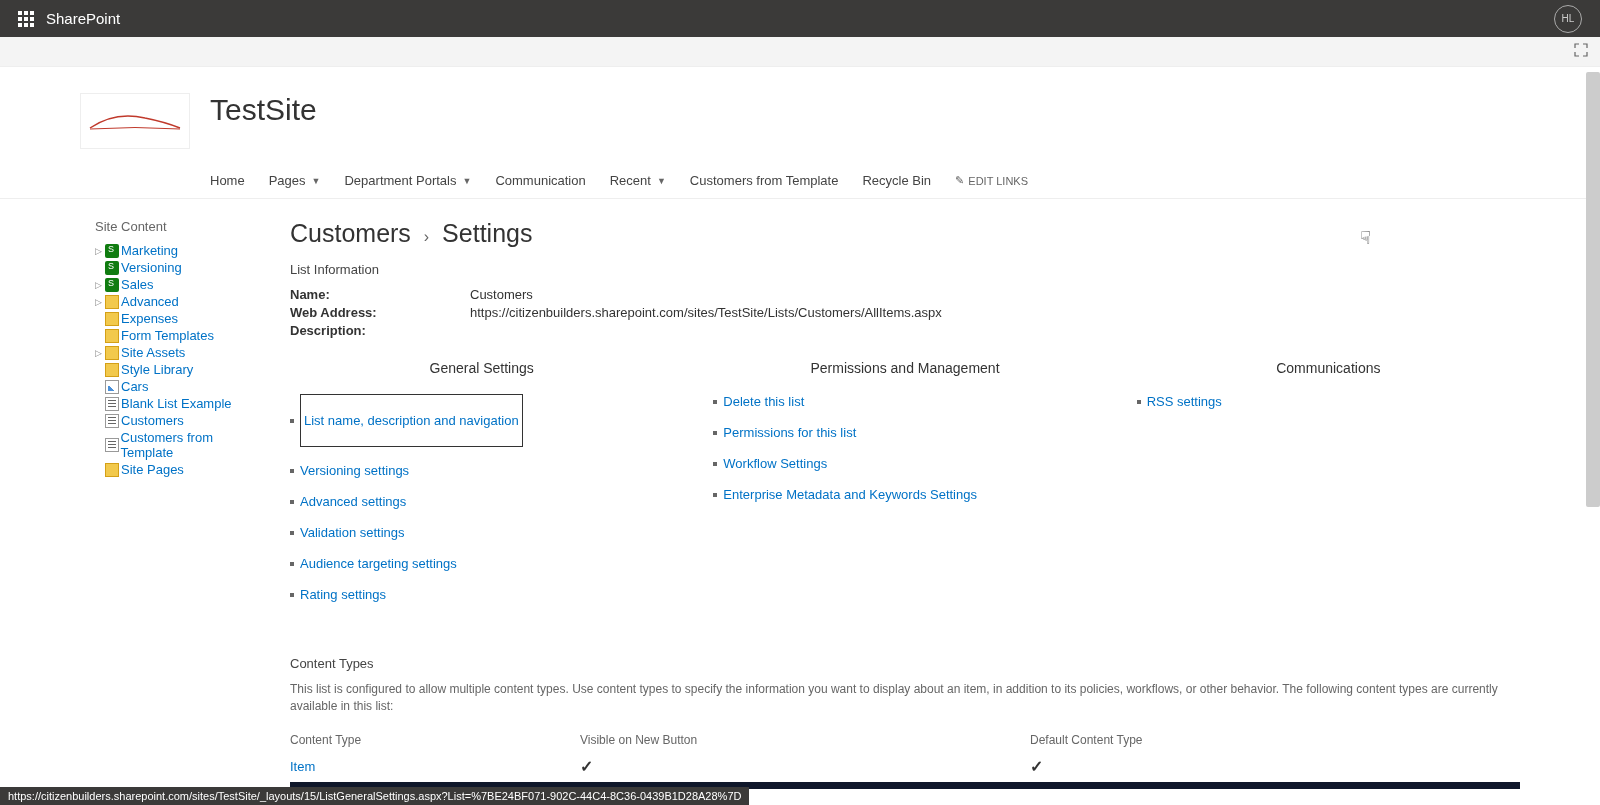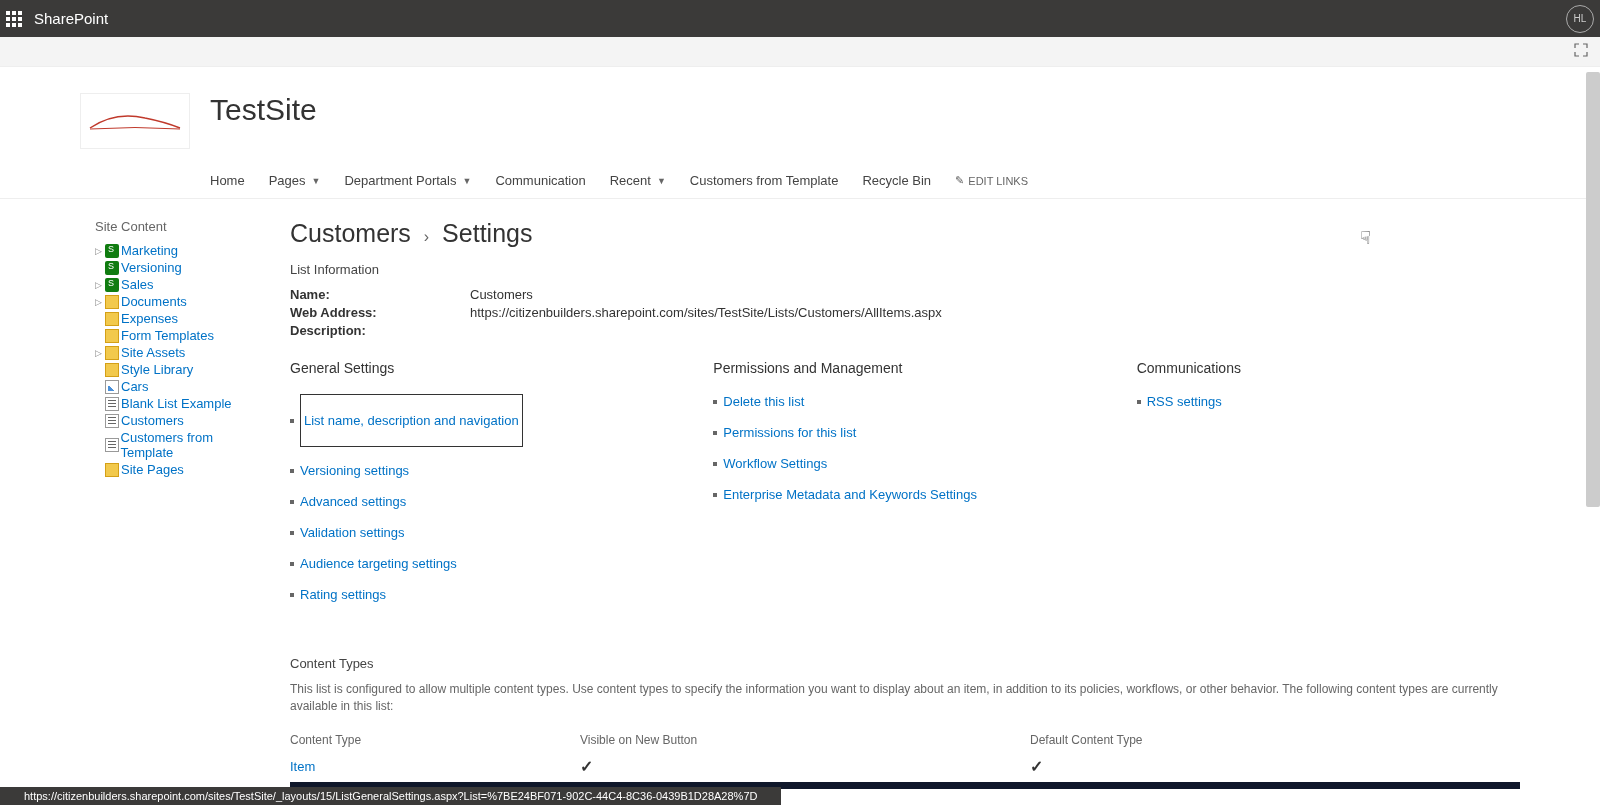--- a/index.html
+++ b/index.html
@@ -1,18 +1,18 @@
 <!DOCTYPE html>
 <html><head>
 <meta charset="utf-8">
 <style>
 * { box-sizing: border-box; margin: 0; padding: 0; }
 body { font-family: "Segoe UI", Tahoma, sans-serif; font-size: 13px; color: #333; background: #fff; overflow: hidden; }
 
-.top-bar { background: #3b3a39; height: 37px; display: flex; align-items: center; padding: 0 6px; color: #fff; justify-content: space-between; }
+.top-bar { background: #3b3a39; height: 37px; display: flex; align-items: center; padding: 0 18px; color: #fff; justify-content: space-between; }
 .top-left { display: flex; align-items: center; gap: 12px; }
 .waffle { width: 16px; height: 16px; display: grid; grid-template-columns: repeat(3,4px); grid-template-rows: repeat(3,4px); gap: 2px; cursor: pointer; }
 .waffle span { background: #fff; width: 4px; height: 4px; }
 .app-name { font-size: 15px; font-weight: 400; }
 .avatar { width: 28px; height: 28px; border-radius: 50%; border: 1px solid #aaa; display: flex; align-items: center; justify-content: center; font-size: 10px; color: #ccc; cursor: pointer; }
 
 .sub-bar { height: 30px; background: #f4f4f4; border-bottom: 1px solid #eee; position: relative; }
 .expand-icon { position: absolute; right: 12px; top: 6px; cursor: pointer; color: #666; }
 
 .page-body { height: calc(805px - 37px - 30px); overflow-y: auto; position: relative; }
@@ -47,37 +47,37 @@
 
 .main { flex: 1; }
 .breadcrumb { font-size: 25px; font-weight: 300; color: #333; margin-bottom: 14px; }
 .breadcrumb .sep { margin: 0 6px; font-size: 16px; color: #666; }
 .section-head { font-size: 13px; color: #444; margin-bottom: 10px; }
 .info-row { display: flex; margin-bottom: 3px; font-size: 13px; }
 .info-label { width: 180px; font-weight: 600; }
 .info-value { color: #333; }
 
 .settings-cols { display: flex; margin-top: 22px; gap: 40px; }
-.settings-col { flex: 1; }
+.settings-col { flex: 1; text-align: center; }
 .settings-col-head { font-size: 14px; color: #333; margin-bottom: 18px; }
 .setting-link-row { display: flex; align-items: center; gap: 6px; margin-bottom: 16px; }
 .bullet { width: 4px; height: 4px; background: #666; display: inline-block; }
 .setting-link { color: #0072c6; font-size: 13px; cursor: pointer; }
 .setting-link.boxed { border: 1px solid #333; padding: 18px 3px; }
 
 .ct-section { margin-top: 38px; }
 .ct-desc { font-size: 12px; color: #666; margin: 8px 0 14px 0; line-height: 1.4; }
 .ct-table { width: 100%; border-collapse: collapse; }
 .ct-table th { text-align: left; font-weight: 400; color: #666; font-size: 12px; padding: 4px 0; }
 .ct-table td { padding: 6px 0; font-size: 13px; border-bottom: 7px solid #0f172a; }
 .check { font-size: 16px; font-weight: bold; }
 .ct-link { color: #0072c6; cursor: pointer; }
 .ct-actions { margin-top: 10px; }
 
-.status-bar { position: fixed; bottom: 0; left: 0; background: #3b3a39; color: #fff; font-size: 11px; padding: 3px 24px; z-index: 100; }
+.status-bar { position: fixed; bottom: 0; left: 0; background: #3b3a39; color: #fff; font-size: 11px; padding: 3px 8px; z-index: 100; }
 
 .cursor-pointer { position: absolute; left: 1360px; top: 160px; font-size: 18px; pointer-events: none; z-index: 50; }
 </style>
 </head>
 <body>
 
 <div class="top-bar">
   <div class="top-left">
     <div class="waffle">
       <span></span>
@@ -162,21 +162,21 @@
           <span class="tree-label">Versioning</span>
         </div>
       <div class="tree-item">
           <span class="tree-caret">▷</span>
           <span class="tree-icon icon-sitegreen"></span>
           <span class="tree-label">Sales</span>
         </div>
       <div class="tree-item">
           <span class="tree-caret">▷</span>
           <span class="tree-icon icon-folder"></span>
-          <span class="tree-label">Documents</span>
+          <span class="tree-label">Advanced</span>
         </div>
       <div class="tree-item">
           <span class="tree-caret hidden">▷</span>
           <span class="tree-icon icon-folder"></span>
           <span class="tree-label">Expenses</span>
         </div>
       <div class="tree-item">
           <span class="tree-caret hidden">▷</span>
           <span class="tree-icon icon-folder"></span>
           <span class="tree-label">Form Templates</span>

